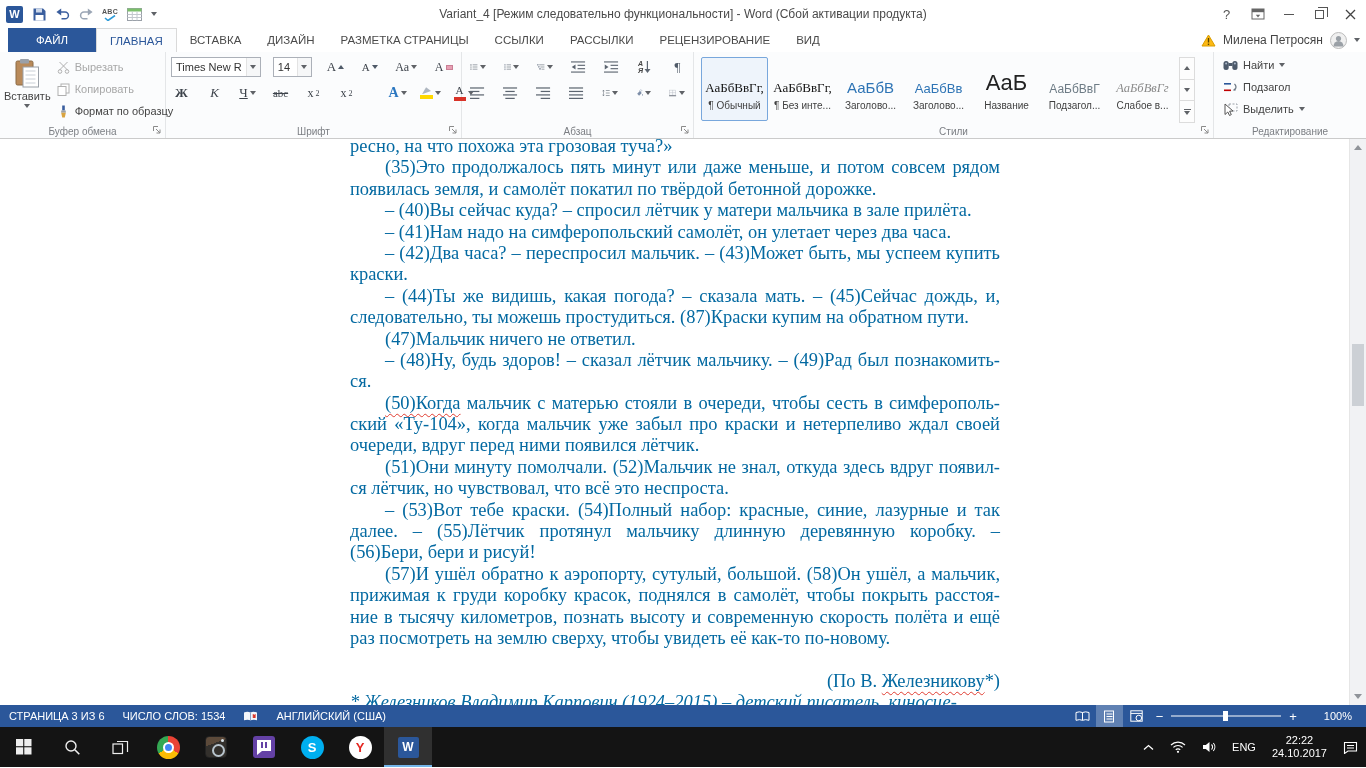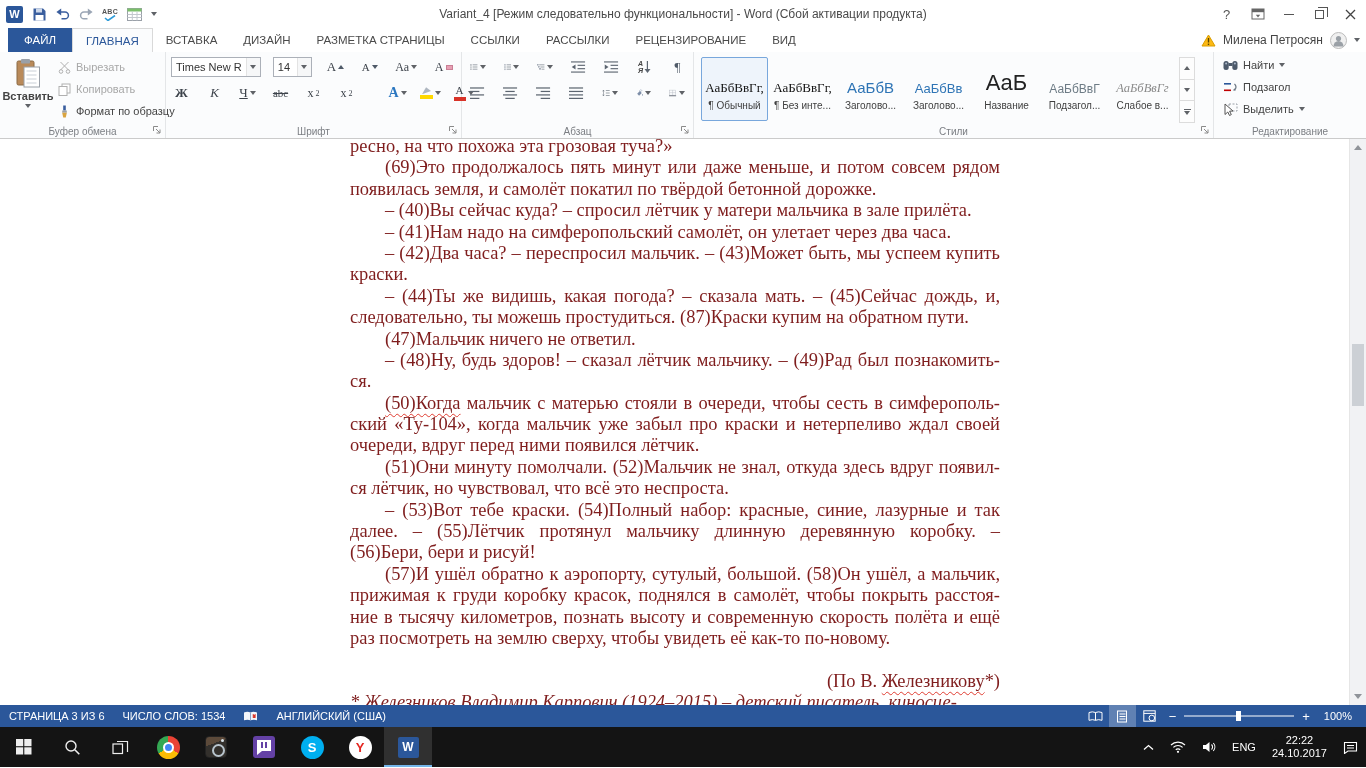--- a/index.html
+++ b/index.html
@@ -21,35 +21,35 @@
   .min-glyph { width:10px; border-top:1px solid #555; display:inline-block; }
   .restore-glyph { width:9px; height:9px; border:1px solid #555; position:relative; }
   .restore-glyph::before { content:""; position:absolute; top:-4px; left:2px; width:9px; height:9px;
                            border:1px solid #555; border-bottom:none; border-left:none; }
   .caret { width:0; height:0; border-left:3px solid transparent; border-right:3px solid transparent;
            border-top:4px solid #5f6267; display:inline-block; }
 
   
   .tabrow { height:24px; background:#fff; display:flex; align-items:flex-end; padding-left:8px; position:relative; z-index:2; }
   .tab { height:24px; display:flex; align-items:center; padding:0 13px; font-size:11.5px; color:#4a4a4a; white-space:nowrap; }
-  .tab.file { background:var(--accent,#2b579a); color:#fff; padding:0 16px;margin-top:44px; }
+  .tab.file { background:var(--accent,#2b579a); color:#fff; padding:0 28px;margin-top:44px; }
   .tab.active { border:1px solid #d9d9d9; border-bottom:none; background:#fbfcfd; color:var(--accent,#2b579a); }
   .account { position:absolute; right:6px; top:0; height:24px; display:flex; align-items:center; gap:7px;
              font-size:12px; color:#444; }
 
   
   .ribbon { height:88px; background:#fbfcfd; border-top:1px solid #d9d9d9; border-bottom:1px solid #cbcbcb;
             margin-top:-1px; display:flex; }
   .group { position:relative; border-right:1px solid #e4e6e8; padding:2px 3px 15px; height:100%; }
   .glabel { position:absolute; bottom:1px; left:0; right:0; text-align:center; font-size:10px; color:#7b7e83; white-space:nowrap; }
   .launcher { position:absolute; right:3px; bottom:3px; }
   .g-clip { width:166px; } .g-font { width:296px; } .g-par { width:232px; } .g-styles { width:520px; } .g-edit { flex:1; }
 
   .clip-flex { display:flex; }
-  .paste-btn { width:50px; height:66px; display:flex; flex-direction:column; align-items:center; padding-top:3px; gap:2px; border:1px solid transparent; border-radius:2px;font-weight:bold; }
+  .paste-btn { width:50px; height:66px; display:flex; flex-direction:column; align-items:center; padding-top:3px; gap:2px; border:1px solid transparent; border-radius:2px; }
   .blabel { font-size:11px; color:#444; }
   .clip-col { display:flex; flex-direction:column; padding-top:2px; }
   .sbtn { display:flex; align-items:center; height:22px; gap:5px; font-size:11px; color:#444; padding:0 5px; white-space:nowrap; }
   .sbtn.disabled { color:#a8a8a8; }
 
   .frow { display:flex; align-items:center; padding:2px 2px; gap:12px; }
   .combo { height:20px; border:1px solid #abb0b8; background:#fff; display:flex; align-items:stretch; }
   .combo .val { display:flex; align-items:center; padding:0 4px; font-size:11px; color:#333; white-space:nowrap; overflow:hidden; }
   .combo .drop { width:14px; display:flex; align-items:center; justify-content:center; border-left:1px solid #e3e3e3; background:#f6f7f8; }
   .ibtn { height:22px; min-width:21px; display:flex; align-items:center; justify-content:center; padding:0 3px; color:#3d434b; gap:2px; border-radius:2px; }
@@ -87,21 +87,21 @@
   .scroll-col { width:16px; margin-left:2px; display:flex; flex-direction:column; }
   .scell { flex:1; border:1px solid #dcdcdc; border-bottom:none; background:#fdfdfd; display:flex; align-items:center; justify-content:center; flex-direction:column; gap:1px; }
   .scell:last-child { border-bottom:1px solid #dcdcdc; }
   .more-bar { width:7px; border-top:1px solid #5f6267; }
 
   .erow { display:flex; align-items:center; height:22px; gap:5px; font-size:11px; color:#444; padding:0 6px; white-space:nowrap; }
 
   
   .docarea { position:relative; height:566px; background:#fff; overflow:hidden; }
   .page-text { position:absolute; left:350px; top:-3px; width:650px; font-family:"Liberation Serif","DejaVu Serif",serif;
-               font-size:18.45px; color:#7f1d1d; }
+               font-size:18.45px; color:#0369a1; }
   .dl { height:21.4px; line-height:21.4px; }
   .ind { text-indent:35px; }
   .j { text-align:justify; text-align-last:justify; }
   .attr { text-align:right; margin-top:21.4px; }
   .foot { font-style:italic; }
   .sq { text-decoration-line:underline; text-decoration-style:wavy; text-decoration-color:var(--squiggle,#e03c31);
         text-decoration-thickness:1px; text-underline-offset:4px; }
 
   .vscroll { position:absolute; top:0; right:0; width:17px; height:100%; background:#f1f2f4; border-left:1px solid #e6e6e6; }
   .varrow { height:17px; display:flex; align-items:center; justify-content:center; }
@@ -112,21 +112,21 @@
 
   
   .statusbar { height:22px; background:var(--statusbar,#2b579a); color:#fff; display:flex; align-items:center; font-size:11px; }
   .sb-item { padding:0 9px; display:flex; align-items:center; height:100%; gap:5px; white-space:nowrap; }
   .sb-right { margin-left:auto; display:flex; align-items:center; height:100%; padding-right:4px; }
   .view-btn { width:27px; height:100%; display:flex; align-items:center; justify-content:center; }
   .view-btn.active { background:rgba(255,255,255,.25); }
   .zoom-sign { padding:0 6px; font-size:13px; }
   .zoom-track { width:110px; height:2px; background:rgba(255,255,255,.5); position:relative; margin:0 2px; }
   .zoom-thumb { position:absolute; left:52px; top:-4px; width:5px; height:10px; background:#fff; }
-  .zoom-pct { padding:0 10px 0 8px; }
+  .zoom-pct { padding:0 10px 0 8px;margin-left:13px; }
 
   
   .taskbar { height:40px; background:var(--taskbar,#141414); display:flex; align-items:stretch; }
   .slot { width:48px; display:flex; align-items:center; justify-content:center; }
   .slot.active { background:rgba(255,255,255,.12); box-shadow:inset 0 -2px 0 #75b6ea; }
   .tray { margin-left:auto; display:flex; align-items:stretch; }
   .tray-item { padding:0 8px; display:flex; align-items:center; justify-content:center; color:#fff; font-size:11px; }
   .clock { display:flex; flex-direction:column; align-items:center; justify-content:center; line-height:13px; }
   .chrome { width:23px; height:23px; border-radius:50%; position:relative;
             background:conic-gradient(#ea4335 0 120deg,#fbbc05 120deg 240deg,#34a853 240deg 360deg); }
@@ -571,21 +571,21 @@
         <span>Выделить</span>
           <span class="caret"></span>
       </div>
       <span class="glabel">Редактирование</span>
     </div>
   </div>
 
   <div class="docarea">
     <div class="page-text">
       <div class="dl">ресно, на что похожа эта грозовая туча?»</div>
-      <div class="dl ind j">(69)Это продолжалось пять минут или даже меньше, и потом совсем рядом</div>
+      <div class="dl ind j">(35)Это продолжалось пять минут или даже меньше, и потом совсем рядом</div>
       <div class="dl">появилась земля, и самолёт покатил по твёрдой бетонной дорожке.</div>
       <div class="dl ind">– (40)Вы сейчас куда? – спросил лётчик у матери мальчика в зале прилёта.</div>
       <div class="dl ind">– (41)Нам надо на симферопольский самолёт, он улетает через два часа.</div>
       <div class="dl ind j">– (42)Два часа? – переспросил мальчик. – (43)Может быть, мы успеем купить</div>
       <div class="dl">краски.</div>
       <div class="dl ind j">– (44)Ты же видишь, какая погода? – сказала мать. – (45)Сейчас дождь, и,</div>
       <div class="dl">следовательно, ты можешь простудиться. (87)Краски купим на обратном пути.</div>
       <div class="dl ind">(47)Мальчик ничего не ответил.</div>
       <div class="dl ind j">– (48)Ну, будь здоров! – сказал лётчик мальчику. – (49)Рад был познакомить-</div>
       <div class="dl">ся.</div>

